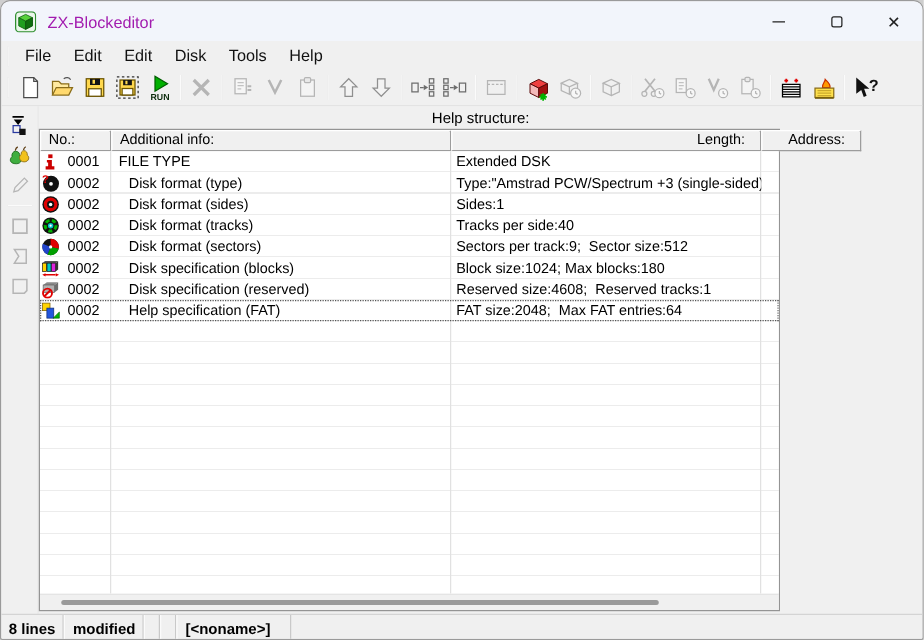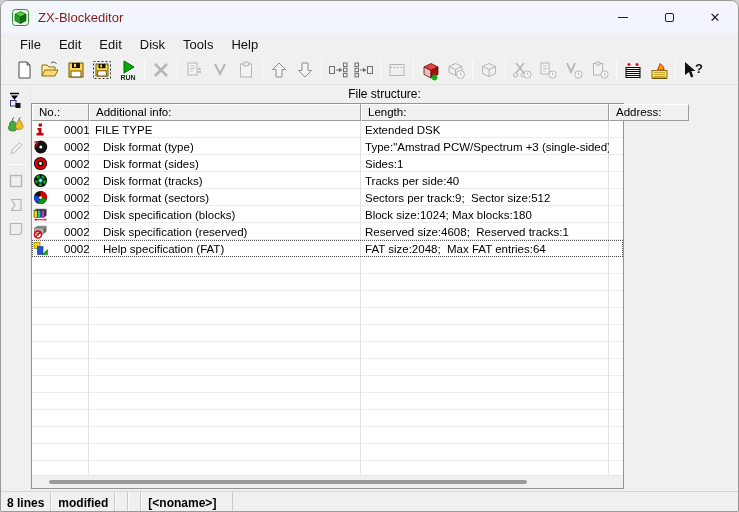--- a/index.html
+++ b/index.html
@@ -18,21 +18,21 @@
     background:#f0f0f0;
     display:flex; flex-direction:column;
   }
   
   .titlebar {
     height:32px; flex:0 0 32px;
     background:#f2f5fb;
     display:flex; align-items:center;
   }
   .app-icon { margin-left:11px; width:17px; height:17px; }
-  .title-text { margin-left:9px; font-size:13px; color:#7f1d1d; }
+  .title-text { margin-left:9px; font-size:13px; color:#a21caf; }
   .caption { margin-left:auto; display:flex; height:100%; }
   .cap-btn { width:46px; height:100%; display:flex; align-items:center; justify-content:center; }
   .glyph-min { width:10px; height:0; border-top:1px solid #222; }
   .glyph-max { width:9px; height:9px; border:1px solid #222; border-radius:2px; }
   .glyph-close { font-size:13px; color:#222; line-height:1; }
   
   .menubar {
     height:23px; flex:0 0 23px;
     display:flex; align-items:center;
     background:#f0f0f0; font-size:13px; color:#111;
@@ -67,36 +67,36 @@
     display:flex; flex-direction:column;
   }
   .thead { display:grid; grid-template-columns:57px 272px 248px 80px 1fr; height:17px; flex:0 0 17px; }
   .th {
     background:#f0f0f0;
     border-top:1px solid #fff; border-left:1px solid #fff;
     border-right:1px solid #9c9c9c; border-bottom:1px solid #9c9c9c;
     font-size:11.5px; padding:1px 4px 0 6px;
     white-space:nowrap; overflow:hidden; color:#000;
   }
-  .th.right { text-align:left; padding-right:12px; }
+  .th.right { text-align:right; padding-right:12px; }
   .tbody {
     flex:1; position:relative; overflow:hidden;
     background:repeating-linear-gradient(to bottom, #ffffff 0 16px, #ececec 16px 17px);
   }
   .vline { position:absolute; top:0; bottom:0; width:1px; background:#e1e1e1; }
   .row {
     position:relative;
     display:grid; grid-template-columns:57px 272px 248px 80px 50px;
     height:17px; align-items:center; font-size:11.5px; color:#000;
   }
   .row.focused { outline:1px dotted #555; outline-offset:-1px; }
   .cell { padding:0 4px; white-space:pre; overflow:hidden; }
   .cell.name { padding-left:6px; }
   .cell.name.indent { padding-left:14px; }
-  .no-cell { display:flex; align-items:center; gap:16px; padding-left:1px; height:17px; }
+  .no-cell { display:flex; align-items:center; gap:6px; padding-left:1px; height:17px; }
   .no-cell svg { flex:0 0 15px; }
   
   .hscroll { flex:0 0 13px; height:13px; background:#f0f0f0; border-top:1px solid #e4e4e4; position:relative; }
   .hthumb { position:absolute; left:17px; top:4px; width:478px; height:4px; background:#9a9a9a; border-radius:2px; }
   
   .statusbar {
     flex:0 0 22px; height:22px; margin-top:auto;
     background:#f0f0f0; border-top:1px solid #d4d4d4;
     display:flex; align-items:center; font-size:12px; color:#000;font-weight:bold;
   }
@@ -382,21 +382,21 @@
         </svg>
       </div>
       <div class="side-btn">
         <svg width="18" height="18" viewBox="0 0 18 18">
           <path d="M3.5 3.5h11v9l-2 2h-9z" fill="none" stroke="#b5b5b5" stroke-width="1.2"></path>
         </svg>
       </div>
     </div>
 
     <div class="main">
-      <div class="panel-title">File structure:</div>
+      <div class="panel-title">Help structure:</div>
 
       <div class="table">
         <div class="thead">
           <div class="th">No.:</div>
           <div class="th">Additional info:</div>
           <div class="th right">Length:</div>
           <div class="th right">Address:</div>
         </div>
 
         <div class="tbody">

